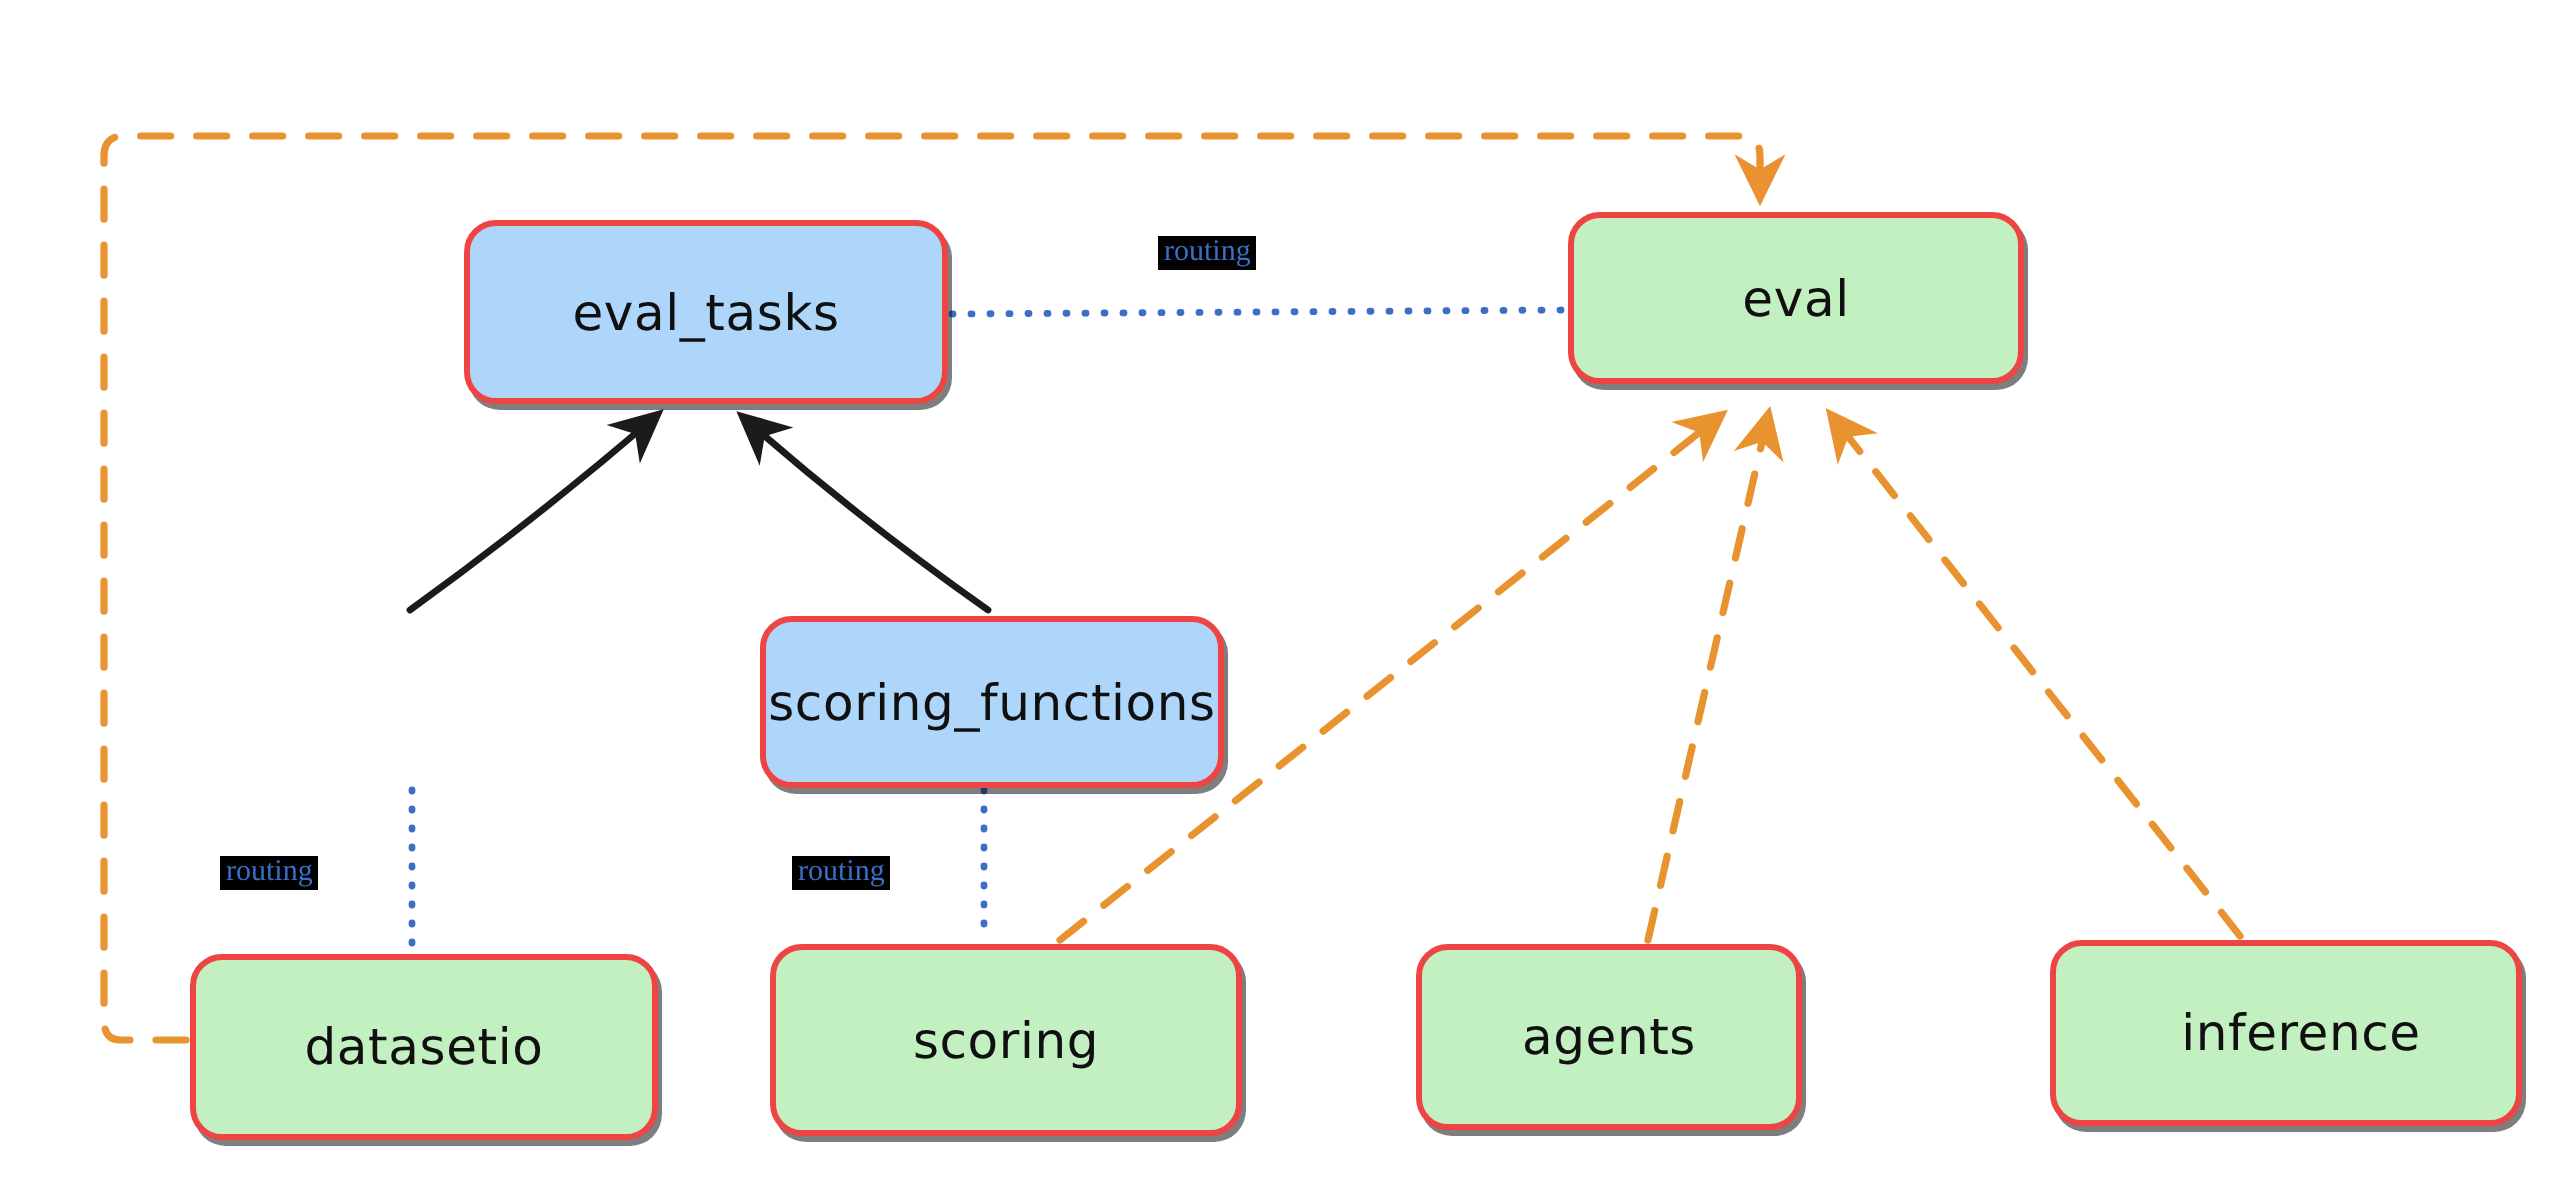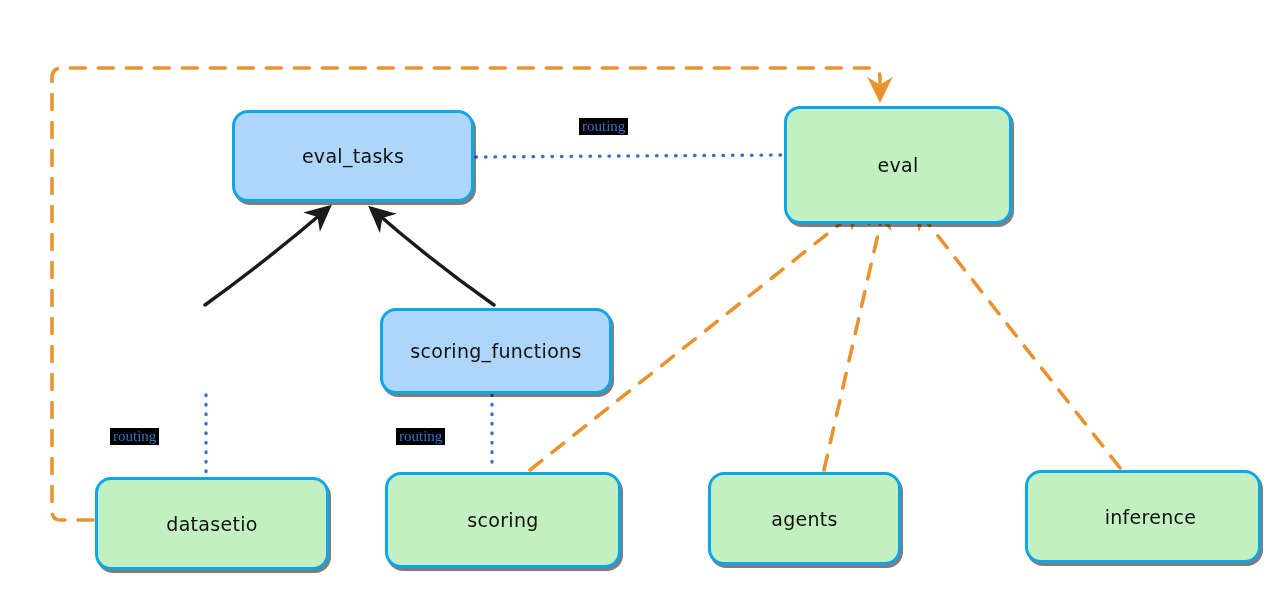--- a/index.html
+++ b/index.html
@@ -23,27 +23,27 @@
   #edges {
     position: absolute;
     left: 0;
     top: 0;
     width: 1280px;
     height: 596px;
   }
   .node {
     position: absolute;
     box-sizing: border-box;
-    border: 3px solid #0ea5e9;
+    border: 3px solid #ef4444;
     border-radius: 16px;
     display: flex;
     align-items: center;
     justify-content: center;
     font-family: "DejaVu Sans", sans-serif;
-    font-size: 19px;
+    font-size: 25px;
     color: #101010;
     letter-spacing: 0.3px;
     box-shadow: 2px 3px 0 rgba(20,20,20,0.55);
   }
   .node.blue  { background: #aed6fb; }
   .node.green { background: #c3f0c0; }
   .node-label {
     pointer-events: none;
     white-space: nowrap;
   }
@@ -88,21 +88,21 @@
 
     <path d="M 824 470 L 884 208" fill="none" stroke="#e8932f" stroke-width="3.6" stroke-linecap="round" stroke-dasharray="15 13" marker-end="url(#arrow-orange)"></path>
 
     <path d="M 1120 468 L 916 208" fill="none" stroke="#e8932f" stroke-width="3.6" stroke-linecap="round" stroke-dasharray="15 13" marker-end="url(#arrow-orange)"></path>
   </svg>
 
   <div class="node blue" style="left:232px; top:110px; width:242px; height:92px;">
     <span class="node-label">eval_tasks</span>
   </div>
 
-  <div class="node green" style="left:784px; top:106px; width:228px; height:118px;">
+  <div class="node green" style="left:784px; top:106px; width:228px; height:86px;">
     <span class="node-label">eval</span>
   </div>
 
 
   <div class="node blue" style="left:380px; top:308px; width:232px; height:86px;">
     <span class="node-label">scoring_functions</span>
   </div>
 
   <div class="node green" style="left:95px; top:477px; width:234px; height:93px;">
     <span class="node-label">datasetio</span>

